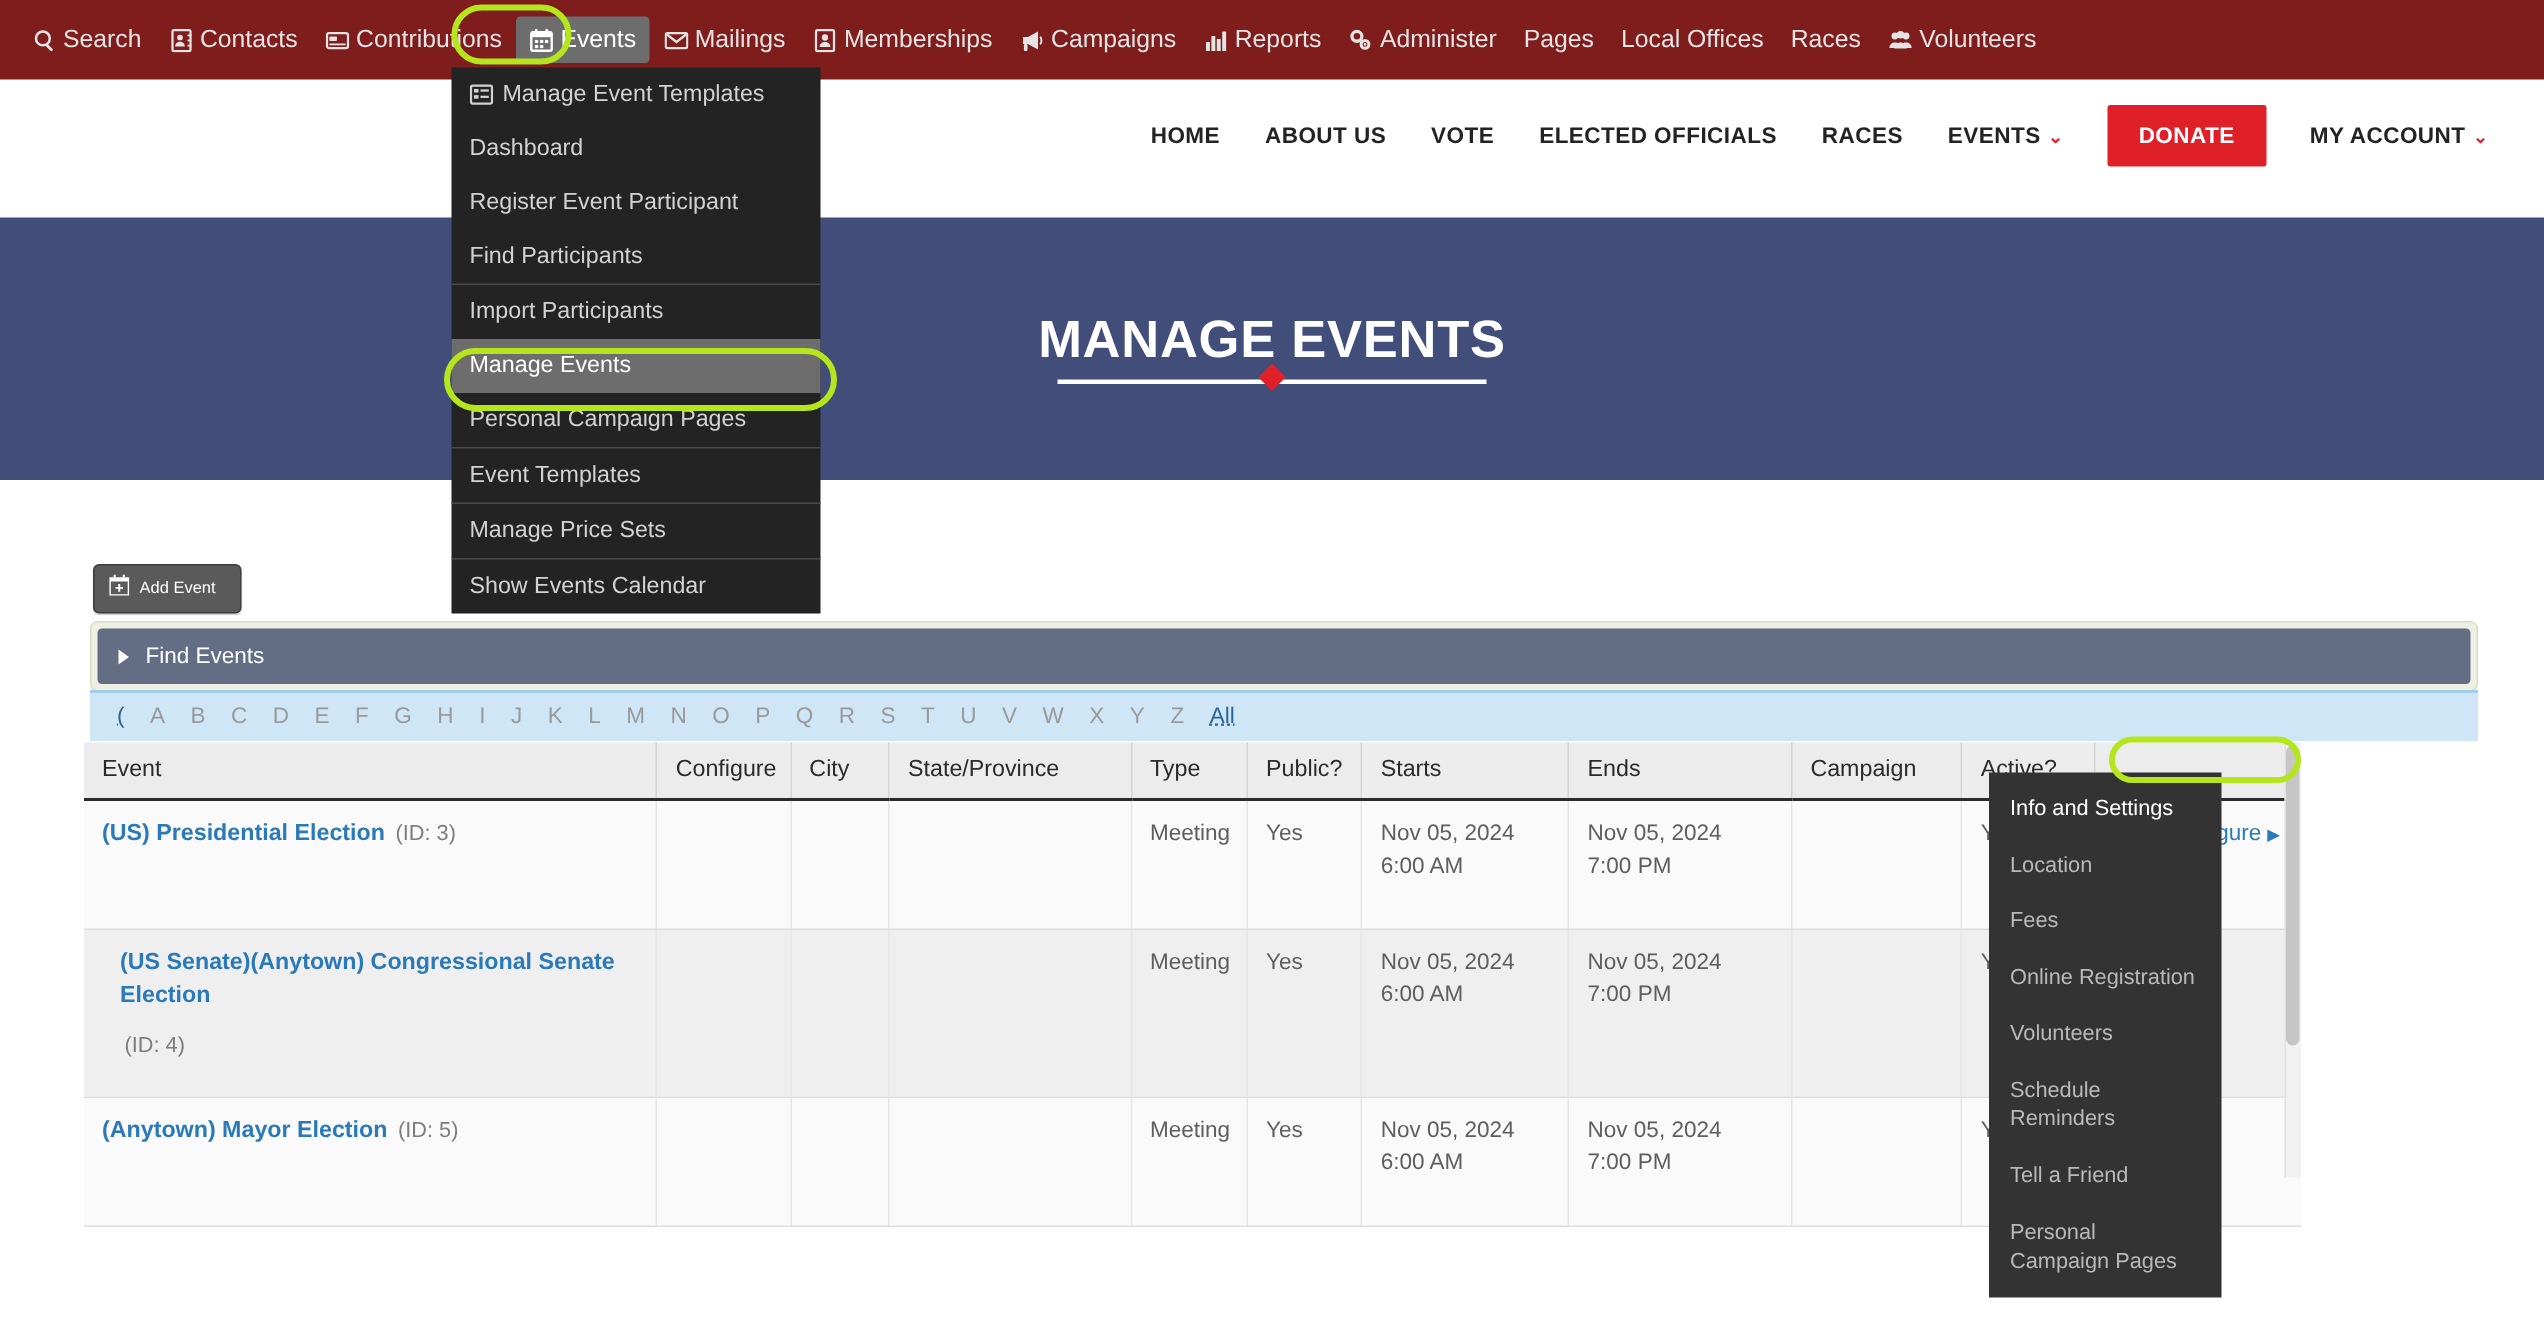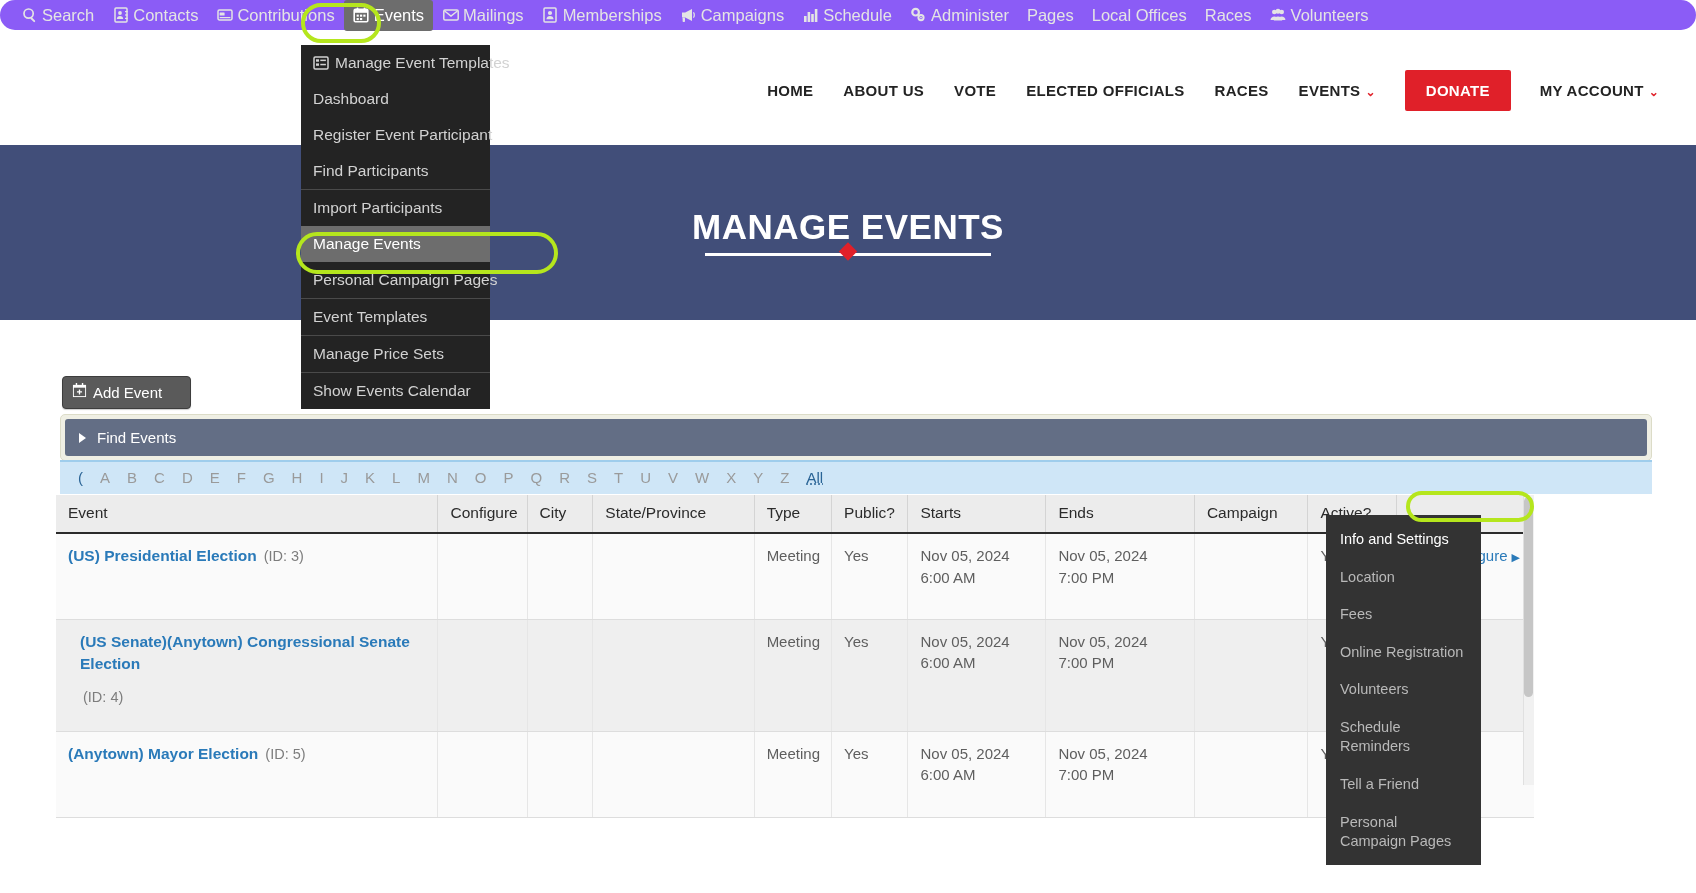--- a/index.html
+++ b/index.html
@@ -8,26 +8,25 @@
     margin: 0; padding: 0;
     width: 1696px; height: 893px;
     overflow: hidden;
     background: #ffffff;
     font-family: "Liberation Sans", sans-serif;
   }
 
   
   .civi-bar {
     position: absolute; top: 0; left: 0;
-    width: 1696px; height: 30px;
-    background: #8b5cf6;
+    width: 1696px; height: 53px;
+    background: #7f1d1d;
     display: flex; align-items: center;
     padding-left: 12px;
     z-index: 40;
-    border-radius: 15px;
   }
   .civi-item {
     display: flex; align-items: center;
     gap: 4px;
     color: #e4e4e4;
     font-size: 16.5px;
     padding: 6px 9px;
     white-space: nowrap;
     cursor: pointer;
     border-radius: 3px;
@@ -45,21 +44,21 @@
     z-index: 70;
   }
   #ring-events { left: 301px; top: 3px; width: 80px; height: 40px; }
   #ring-manage-events { left: 296px; top: 232px; width: 262px; height: 42px; }
   #ring-configure { left: 1406px; top: 491px; width: 128px; height: 31px; border-radius: 18px; }
 
   
   .events-menu {
     position: absolute;
     left: 301px; top: 45px;
-    width: 189px;
+    width: 246px;
     background: #232323;
     z-index: 60;
     padding: 0;
   }
   .events-menu .mi {
     color: #d2d2d2;
     font-size: 15.5px;
     padding: 9px 12px 9px 12px;
     display: flex; align-items: center; gap: 6px;
     cursor: pointer;
@@ -133,22 +132,22 @@
 
   
   .content { position: absolute; top: 320px; left: 0; width: 1696px; }
 
   .add-event-btn {
     position: absolute; left: 62px; top: 56px;
     background: #5a5a5a;
     border: 1px solid #3d3d3d;
     border-radius: 4px;
     color: #ffffff;
-    font-size: 15px;
-    padding: 6px 28px 7px 9px;
+    font-size: 11px;
+    padding: 6px 16px 7px 9px;
     display: flex; align-items: center; gap: 6px;
     cursor: pointer;
     box-shadow: 0 1px 1px rgba(0,0,0,0.2);
   }
 
   .find-events-panel {
     position: absolute; left: 60px; top: 94px;
     width: 1592px;
     background: #efefe4;
     border: 1px solid #dcdcc8;
@@ -346,21 +345,21 @@
     </div>
     <div class="civi-item">
       <span class="civi-icon">
         <svg width="16" height="16" viewBox="0 0 16 16" fill="#e4e4e4">
           <rect x="1" y="9" width="2.6" height="6"></rect>
           <rect x="4.6" y="5" width="2.6" height="10"></rect>
           <rect x="8.2" y="7" width="2.6" height="8"></rect>
           <rect x="11.8" y="2" width="2.6" height="13"></rect>
         </svg>
       </span>
-      <span>Schedule</span>
+      <span>Reports</span>
     </div>
     <div class="civi-item">
       <span class="civi-icon">
         <svg width="16" height="16" viewBox="0 0 16 16" fill="#e4e4e4">
           <circle cx="5.6" cy="5.2" r="3.3" fill="none" stroke="#e4e4e4" stroke-width="2.2"></circle>
           <circle cx="11" cy="10.6" r="2.6" fill="none" stroke="#e4e4e4" stroke-width="2"></circle>
           <circle cx="11" cy="10.6" r="0.9"></circle>
         </svg>
       </span>
       <span>Administer</span>

